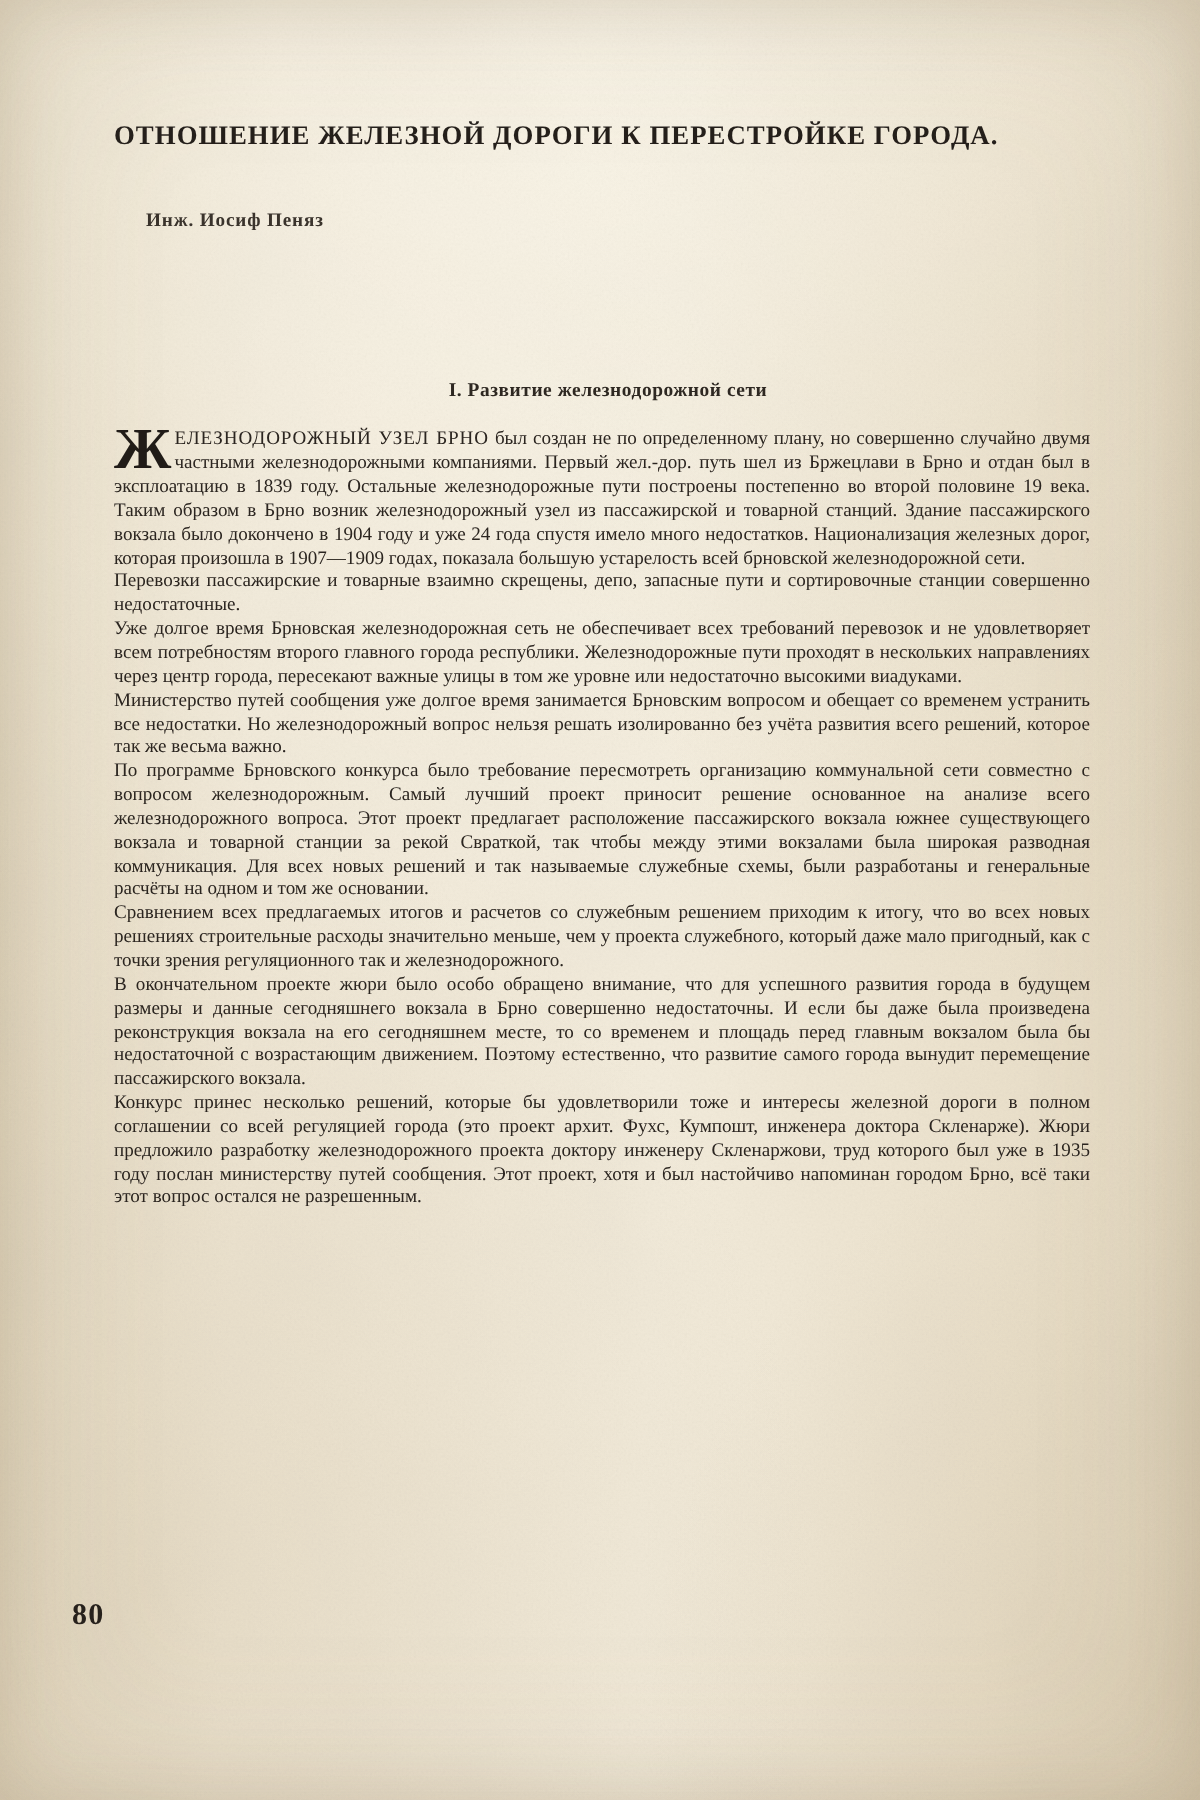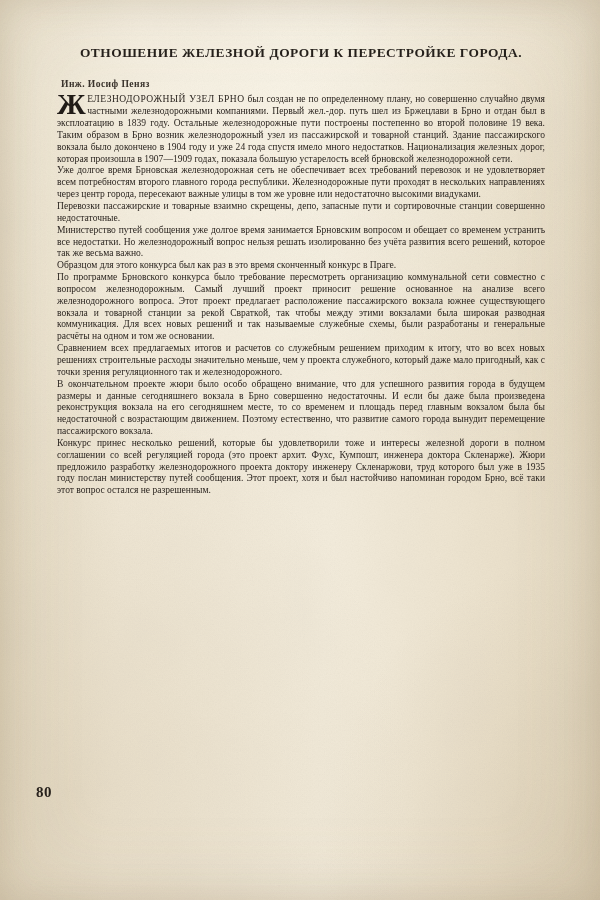--- a/index.html
+++ b/index.html
@@ -48,33 +48,32 @@
   .page {
     position: absolute;
     left: 57px;
     top: 0;
     width: 488px;
     height: 900px;
   }
 
   .doc-title {
     margin: 0;
-    padding-top: 45px;
+    padding-top: 60px;
     font-family: "Liberation Serif", "DejaVu Serif", serif;
     font-size: 13.4px;
     font-weight: bold;
     letter-spacing: 0.52px;
     color: #241f1b;
     line-height: 1.15;
     white-space: nowrap;
-    text-align: center;
   }
 
   .byline {
-    margin: 4px;
+    margin: 16px;
     padding-top: 14px;
     font-size: 9.6px;
     font-weight: bold;
     letter-spacing: 0.42px;
     color: #3a332c;
   }
 
   .section-head {
     margin: 0;
     font-size: 9.7px;
@@ -114,21 +113,21 @@
     color: #211c18;
   }
   p.lead .smallcaps {
     font-weight: normal;
     letter-spacing: 0.45px;
   }
 
   .pageno {
     position: absolute;
     left: 36px;
-    top: 784px;
+    top: 800px;
     font-size: 15px;
     font-weight: bold;
     letter-spacing: 0.6px;
     color: #241f1b;
   }
 
   
   .page, .pageno { text-rendering: optimizeLegibility; }
 </style>
 </head>
@@ -154,31 +153,31 @@
   </filter>
   <rect width="600" height="900" filter="url(#fblotch)" opacity="0.5"></rect>
 </svg>
 
 <div class="page">
 
   <h1 class="doc-title">ОТНОШЕНИЕ ЖЕЛЕЗНОЙ ДОРОГИ К ПЕРЕСТРОЙКЕ ГОРОДА.</h1>
 
   <p class="byline">Инж. Иосиф Пеняз</p>
 
+  <h2 class="section-head sec-1">I. Развитие железнодорожной сети</h2>
 
   <p class="lead">
     <span class="dropcap">Ж</span><span class="smallcaps">ЕЛЕЗНОДОРОЖНЫЙ УЗЕЛ БРНО</span><span> был создан не по определенному плану, но совершенно случайно двумя частными железнодорожными компаниями. Первый жел.-дор. путь шел из Бржецлави в Брно и отдан был в эксплоатацию в 1839 году. Остальные железнодорожные пути построены постепенно во второй половине 19 века. Таким образом в Брно возник железнодорожный узел из пассажирской и товарной станций. Здание пассажирского вокзала было докончено в 1904 году и уже 24 года спустя имело много недостатков. Национализация железных дорог, которая произошла в 1907—1909 годах, показала большую устарелость всей брновской железнодорожной сети.</span>
   </p>
 
+  <p class="body">Перевозки пассажирские и товарные взаимно скрещены, депо, запасные пути и сортировочные станции совершенно недостаточные.</p>
   <p class="body">Уже долгое время Брновская железнодорожная сеть не обеспечивает всех требований перевозок и не удовлетворяет всем потребностям второго главного города республики. Железнодорожные пути проходят в нескольких направлениях через центр города, пересекают важные улицы в том же уровне или недостаточно высокими виадуками.</p>
-  <p class="body">Перевозки пассажирские и товарные взаимно скрещены, депо, запасные пути и сортировочные станции совершенно недостаточные.</p>
   <p class="body">Министерство путей сообщения уже долгое время занимается Брновским вопросом и обещает со временем устранить все недостатки. Но железнодорожный вопрос нельзя решать изолированно без учёта развития всего решений, которое так же весьма важно.</p>
 
 
-  <p class="body">Образцом для этого конкурса был как раз в это время сконченный конкурс в Праге.</p>
   <p class="body">По программе Брновского конкурса было требование пересмотреть организацию коммунальной сети совместно с вопросом железнодорожным. Самый лучший проект приносит решение основанное на анализе всего железнодорожного вопроса. Этот проект предлагает расположение пассажирского вокзала южнее существующего вокзала и товарной станции за рекой Свраткой, так чтобы между этими вокзалами была широкая разводная коммуникация. Для всех новых решений и так называемые служебные схемы, были разработаны и генеральные расчёты на одном и том же основании.</p>
   <p class="body">Сравнением всех предлагаемых итогов и расчетов со служебным решением приходим к итогу, что во всех новых решениях строительные расходы значительно меньше, чем у проекта служебного, который даже мало пригодный, как с точки зрения регуляционного так и железнодорожного.</p>
   <p class="body">В окончательном проекте жюри было особо обращено внимание, что для успешного развития города в будущем размеры и данные сегодняшнего вокзала в Брно совершенно недостаточны. И если бы даже была произведена реконструкция вокзала на его сегодняшнем месте, то со временем и площадь перед главным вокзалом была бы недостаточной с возрастающим движением. Поэтому естественно, что развитие самого города вынудит перемещение пассажирского вокзала.</p>
   <p class="body">Конкурс принес несколько решений, которые бы удовлетворили тоже и интересы железной дороги в полном соглашении со всей регуляцией города (это проект архит. Фухс, Кумпошт, инженера доктора Скленарже). Жюри предложило разработку железнодорожного проекта доктору инженеру Скленаржови, труд которого был уже в 1935 году послан министерству путей сообщения. Этот проект, хотя и был настойчиво напоминан городом Брно, всё таки этот вопрос остался не разрешенным.</p>
 
 </div>
 
 <div class="pageno">80</div>
 
 <div class="vignette"></div>

